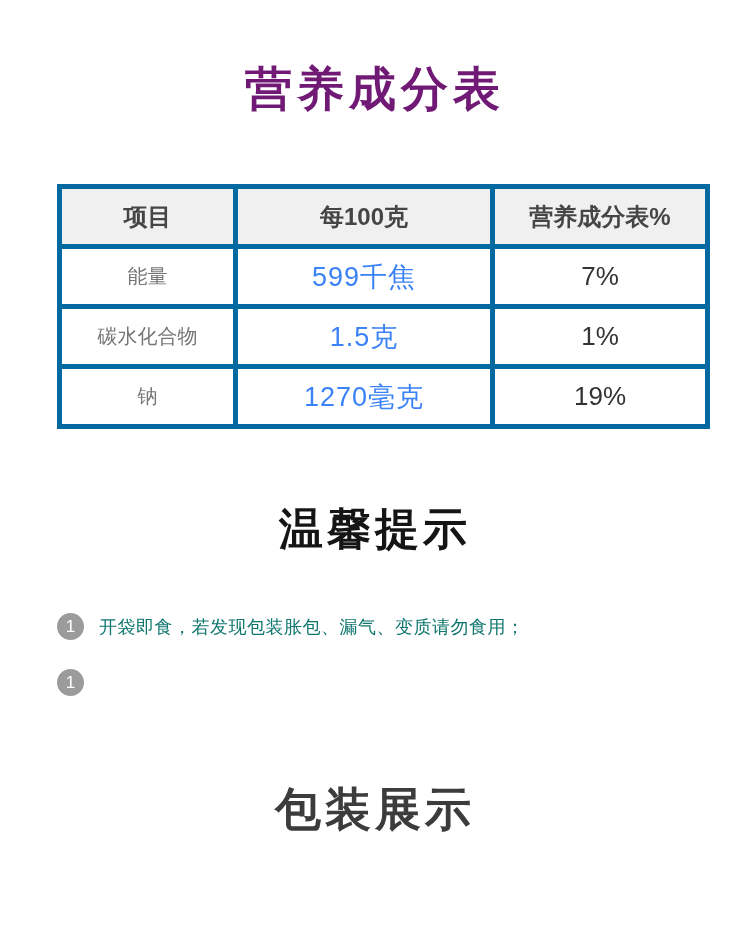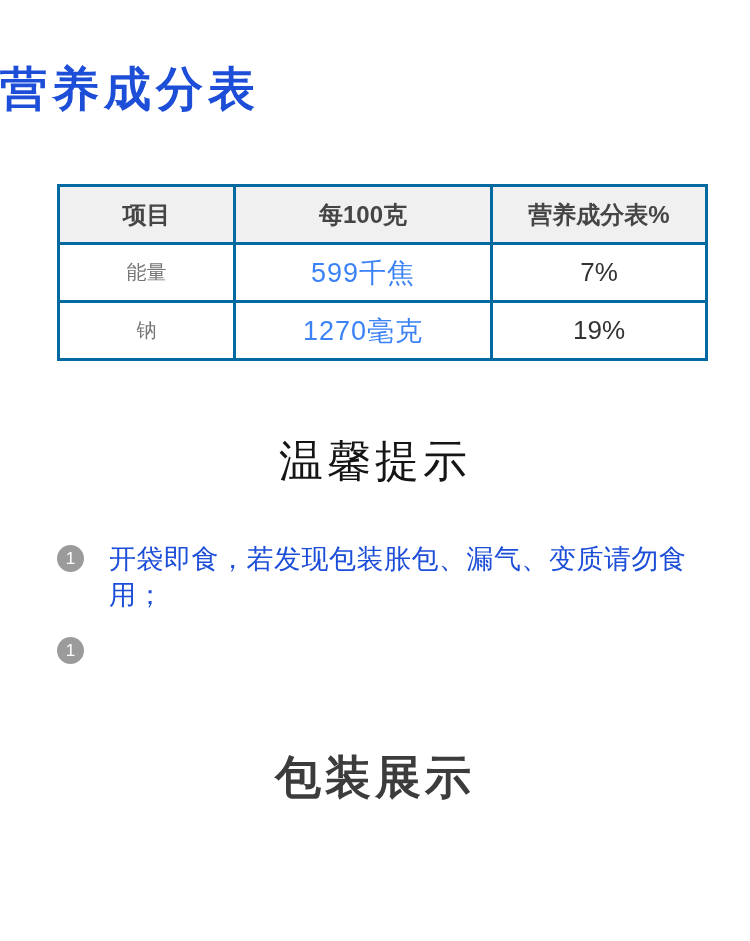--- a/index.html
+++ b/index.html
@@ -13,35 +13,35 @@
     width: 750px;
     height: 941px;
     background: #ffffff;
     overflow: hidden;
   }
   .main-title {
     margin: 0;
     padding-top: 58px;
     height: 62px;
     line-height: 62px;
-    text-align: left;
+    text-align: center;
     font-size: 47px;
     font-weight: 700;
-    color: #1d4ed8;
+    color: #701a75;
     letter-spacing: 5px;
   }
   table.nutrition {
     margin: 64px 0 0 57px;
     border-collapse: collapse;
     table-layout: fixed;
     width: 648px;
   }
   table.nutrition th,
   table.nutrition td {
-    border: 3px solid #0369a1;
+    border: 5px solid #0369a1;
     text-align: center;
     vertical-align: middle;
     height: 55px;
     padding: 0;
   }
   table.nutrition col.c1 { width: 176px; }
   table.nutrition col.c2 { width: 257px; }
   table.nutrition col.c3 { width: 215px; }
   table.nutrition th {
     background: #f0f0f0;
@@ -63,21 +63,21 @@
     font-size: 26px;
     color: #333333;
   }
   .tips-title {
     margin: 0;
     margin-top: 72px;
     height: 56px;
     line-height: 56px;
     text-align: center;
     font-size: 44px;
-    font-weight: 400;
+    font-weight: 700;
     color: #151515;
     letter-spacing: 4px;
   }
   .tips-list {
     margin: 52px 0 0 57px;
     width: 648px;
   }
   .tip-row {
     display: flex;
     align-items: flex-start;
@@ -90,24 +90,24 @@
     margin-top: 4px;
     border-radius: 50%;
     background: #9b9b9b;
     color: #ffffff;
     font-size: 17px;
     line-height: 27px;
     text-align: center;
     font-weight: 400;
   }
   .tip-text {
-    margin-left: 25px;
-    font-size: 27px;
+    margin-left: 15px;
+    font-size: 18px;
     line-height: 36px;
-    color: #1d4ed8;
+    color: #0f766e;
     letter-spacing: 0.5px;
   }
   .packaging-title {
     margin: 0;
     margin-top: 82px;
     height: 62px;
     line-height: 62px;
     text-align: center;
     font-size: 46px;
     font-weight: 700;
@@ -135,20 +135,25 @@
         <th>营养成分表%</th>
       </tr>
     </thead>
     <tbody>
       <tr>
         <td class="item-cell">能量</td>
         <td class="value-cell">599千焦</td>
         <td class="nrv-cell">7%</td>
       </tr>
       <tr>
+        <td class="item-cell">碳水化合物</td>
+        <td class="value-cell">1.5克</td>
+        <td class="nrv-cell">1%</td>
+      </tr>
+      <tr>
         <td class="item-cell">钠</td>
         <td class="value-cell">1270毫克</td>
         <td class="nrv-cell">19%</td>
       </tr>
     </tbody>
   </table>
 
   <h2 class="tips-title">温馨提示</h2>
 
   <div class="tips-list">

